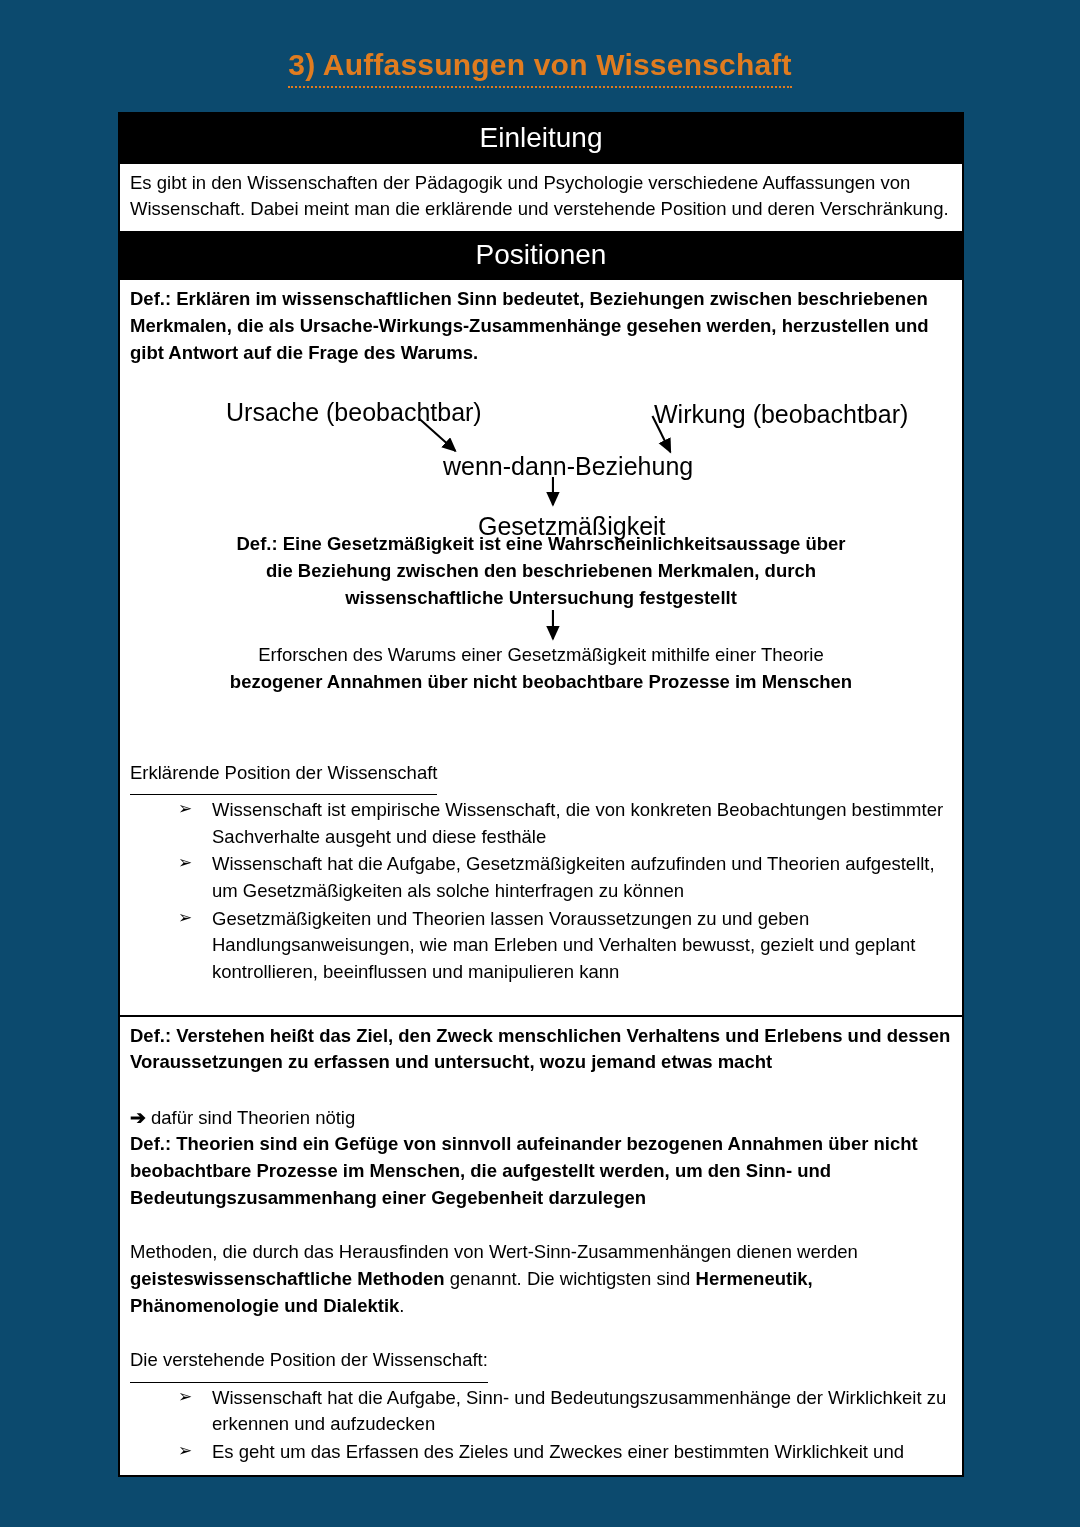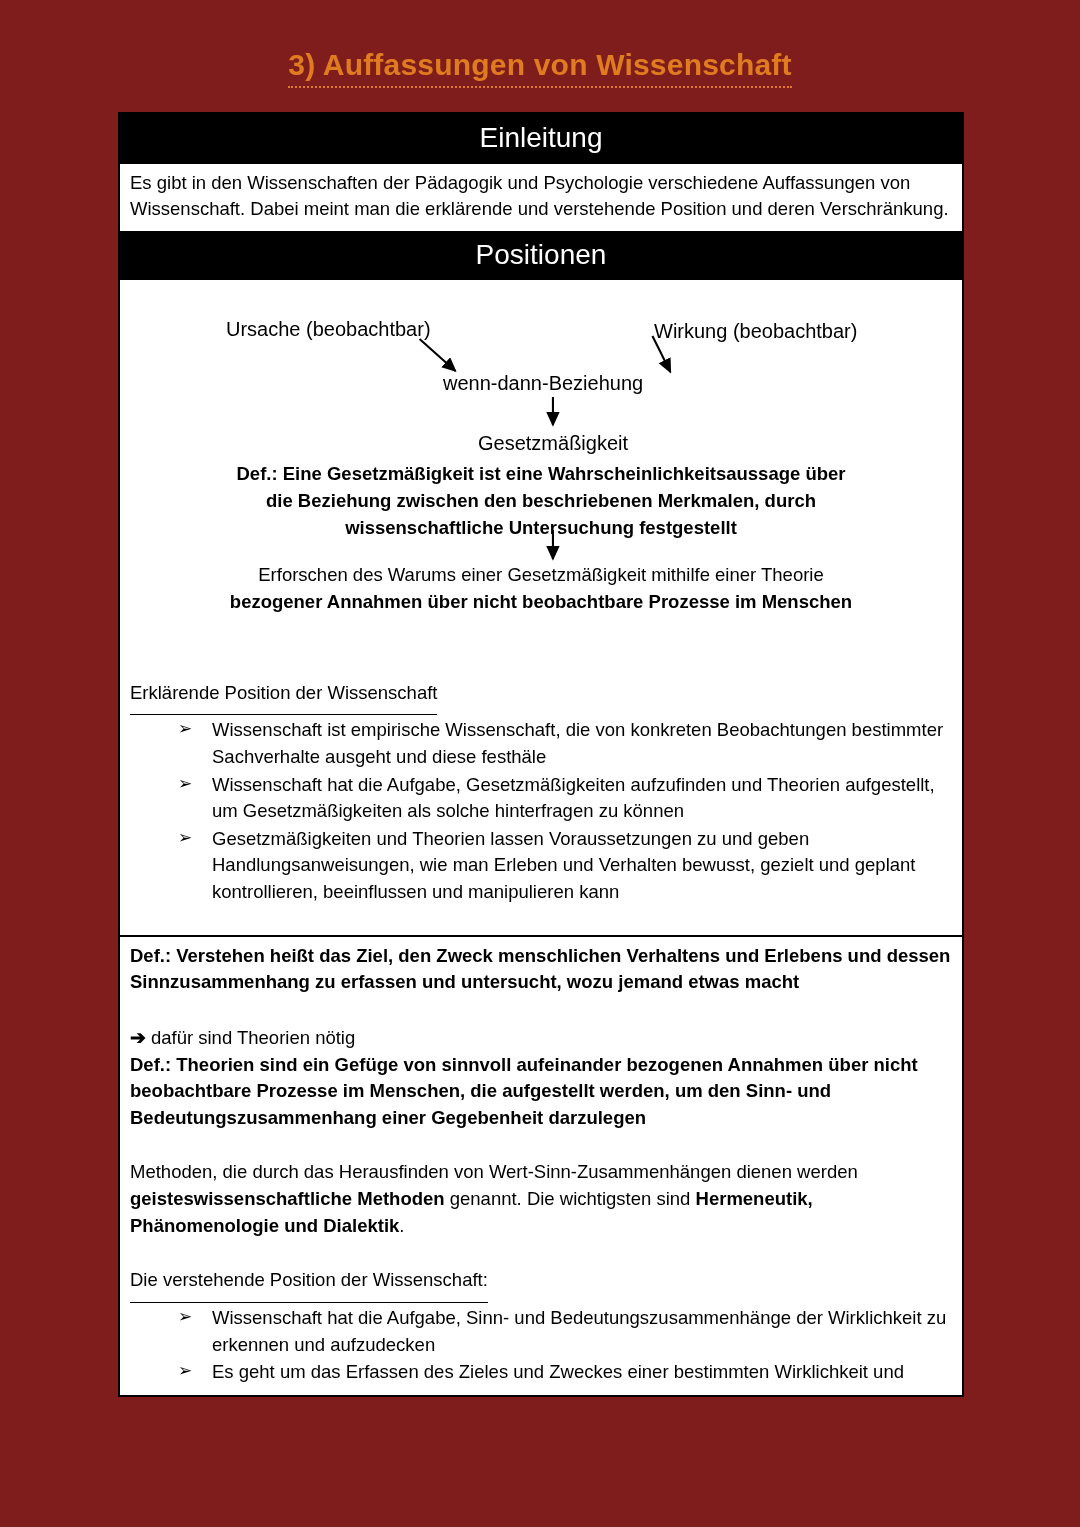--- a/index.html
+++ b/index.html
@@ -13,21 +13,21 @@
     font-family: "Liberation Sans", sans-serif;
     color: #000000;
     overflow: hidden;
     position: relative;
   }
 
   .page {
     position: relative;
     width: 1080px;
     height: 1527px;
-    background: #7f1d1d;
+    background: #0c4a6e;
   }
 
   
   .doc-title {
     position: absolute;
     top: 48px;
     left: 0;
     width: 1080px;
     text-align: center;
     font-size: 30px;
@@ -120,35 +120,35 @@
   }
 
   
   .diagram {
     position: relative;
     width: 100%;
     height: 248px;
   }
   .diagram .dlabel {
     position: absolute;
-    font-size: 20px;
+    font-size: 25px;
     line-height: 1.3;
     white-space: nowrap;
   }
   .diagram svg {
     position: absolute;
     left: 0;
     top: 0;
     width: 100%;
     height: 100%;
     overflow: visible;
   }
 
   .diagram-defblock {
-    margin-top: 12px;
+    margin-top: 2px;
   }
 </style>
 </head>
 <body>
 
 <div class="page">
 
   <div class="doc-title">
     <span class="title-underline">3) Auffassungen von Wissenschaft</span>
   </div>
@@ -158,20 +158,21 @@
     <div class="band">Einleitung</div>
 
     <div class="cell">
       <p class="t">Es gibt in den Wissenschaften der Pädagogik und Psychologie verschiedene Auffassungen von Wissenschaft. Dabei meint man die erklärende und verstehende Position und deren Verschränkung.</p>
     </div>
 
     <div class="band">Positionen</div>
 
     <div class="cell">
 
+      <p class="t b">Def.: Erklären im wissenschaftlichen Sinn bedeutet, Beziehungen zwischen beschriebenen Merkmalen, die als Ursache-Wirkungs-Zusammenhänge gesehen werden, herzustellen und gibt Antwort auf die Frage des Warums.</p>
 
       <div class="spacer-28"></div>
 
       <div class="diagram">
         <svg viewBox="0 0 826 248" preserveAspectRatio="none">
           <defs>
             <marker id="ah" markerWidth="9" markerHeight="9" refX="6.2" refY="3.2" orient="auto">
               <path d="M0,0 L7,3.2 L0,6.4 z" fill="#000"></path>
             </marker>
           </defs>
@@ -219,21 +220,21 @@
             <span>Gesetzmäßigkeiten und Theorien lassen Voraussetzungen zu und geben Handlungsanweisungen, wie man Erleben und Verhalten bewusst, gezielt und geplant kontrollieren, beeinflussen und manipulieren kann</span>
           </li>
         </ul>
       </div>
 
       <div class="spacer-20"></div>
     </div>
 
     <div class="cell bordered-top">
 
-      <p class="t b">Def.: Verstehen heißt das Ziel, den Zweck menschlichen Verhaltens und Erlebens und dessen Sinnzusammenhang zu erfassen und untersucht, wozu jemand etwas macht</p>
+      <p class="t b">Def.: Verstehen heißt das Ziel, den Zweck menschlichen Verhaltens und Erlebens und dessen Voraussetzungen zu erfassen und untersucht, wozu jemand etwas macht</p>
 
       <div class="spacer-28"></div>
 
       <p class="t"><span class="arrow-lead">➔</span><span>dafür sind Theorien nötig</span></p>
 
       <p class="t b">Def.: Theorien sind ein Gefüge von sinnvoll aufeinander bezogenen Annahmen über nicht beobachtbare Prozesse im Menschen, die aufgestellt werden, um den Sinn- und Bedeutungszusammenhang einer Gegebenheit darzulegen</p>
 
       <div class="spacer-28"></div>
 
       <p class="t"><span>Methoden, die durch das Herausfinden von Wert-Sinn-Zusammenhängen dienen werden </span><b>geisteswissenschaftliche Methoden</b><span> genannt. Die wichtigsten sind </span><b>Hermeneutik, Phänomenologie und Dialektik</b><span>.</span></p>

